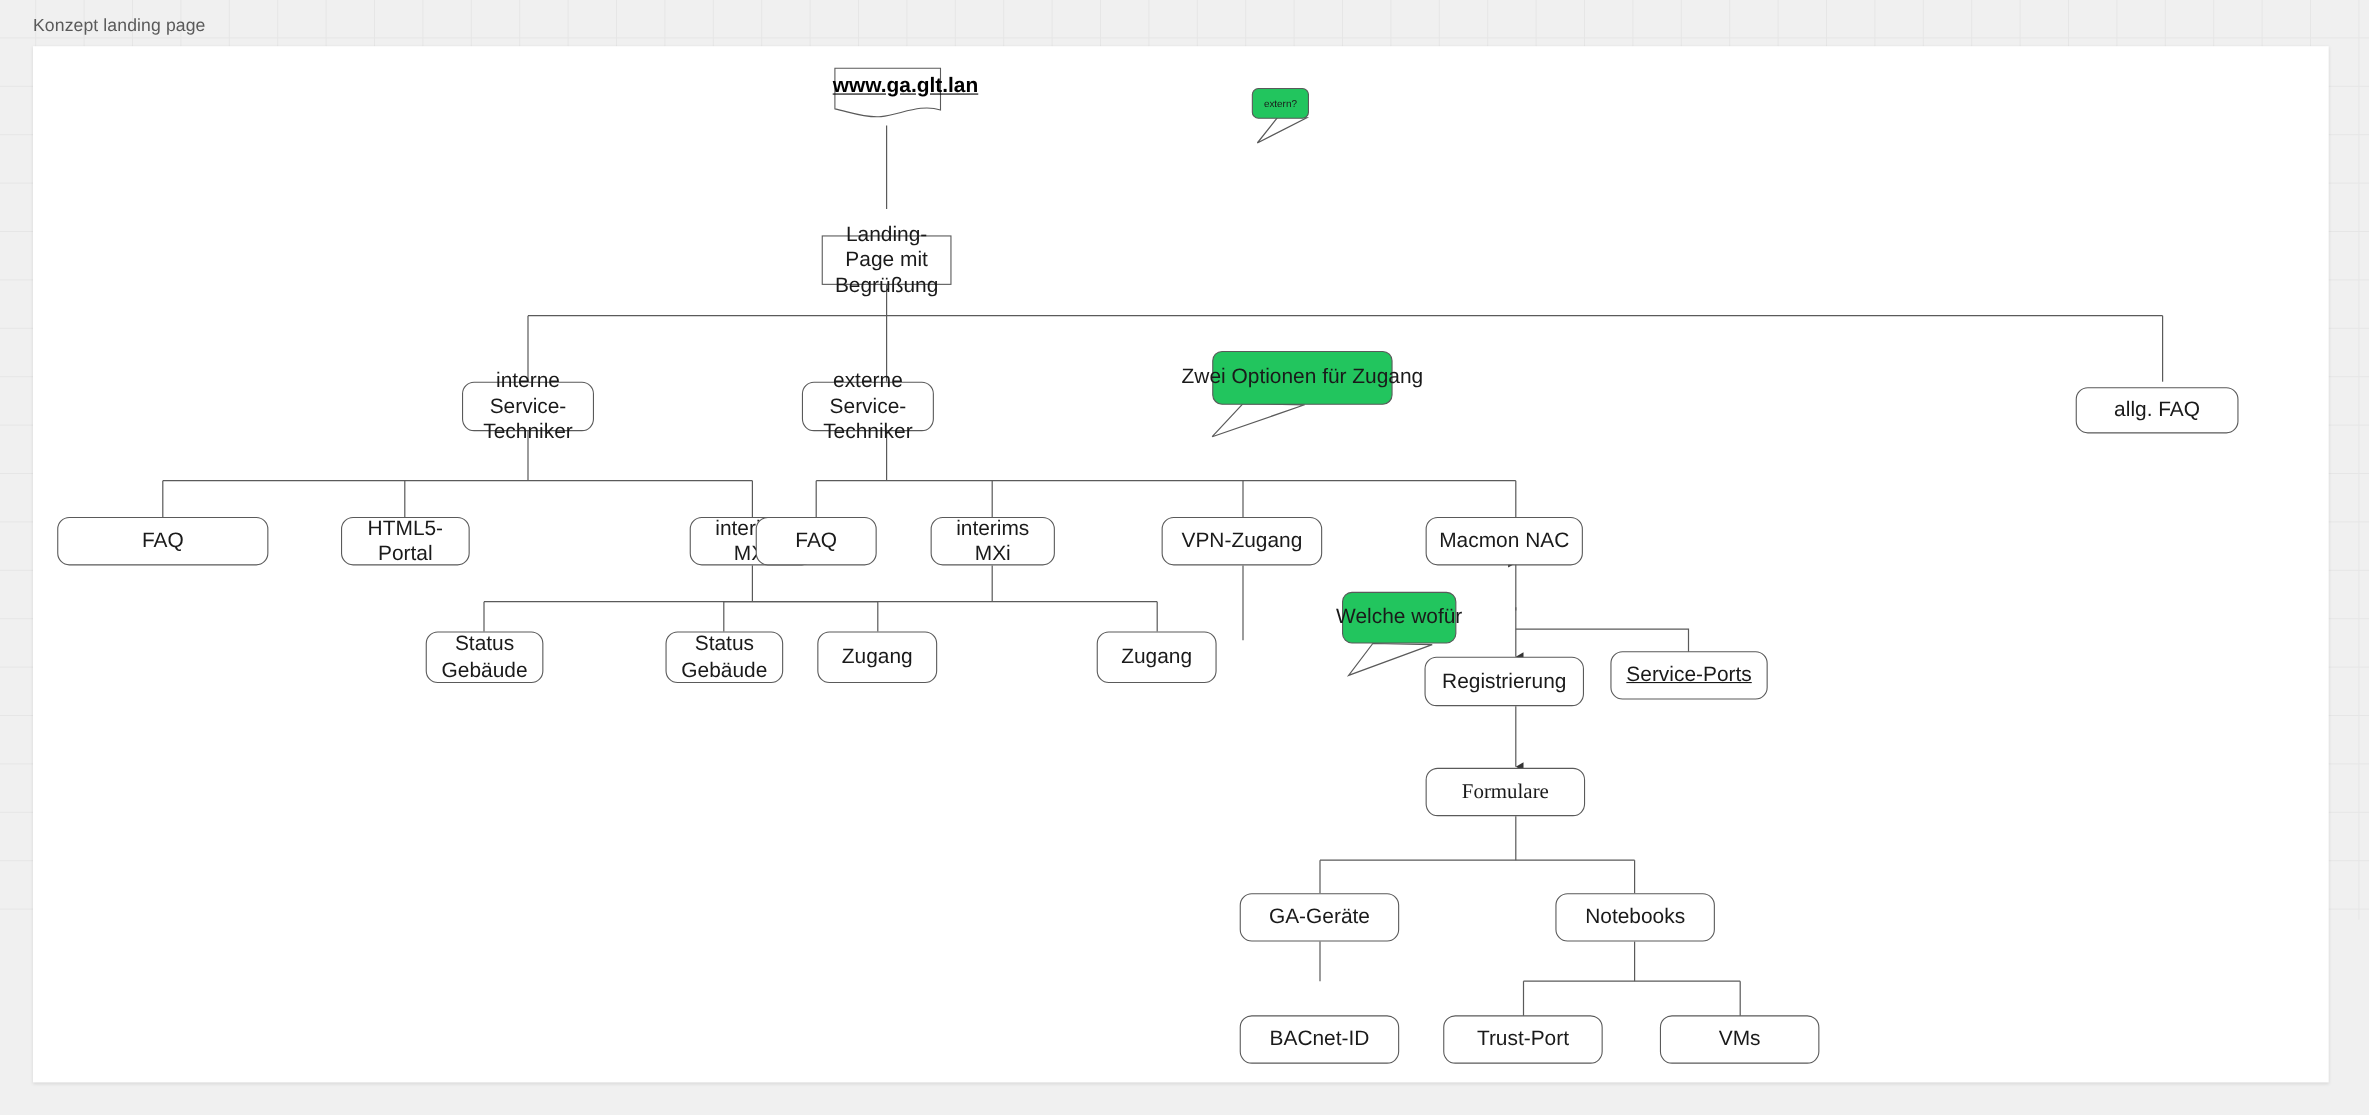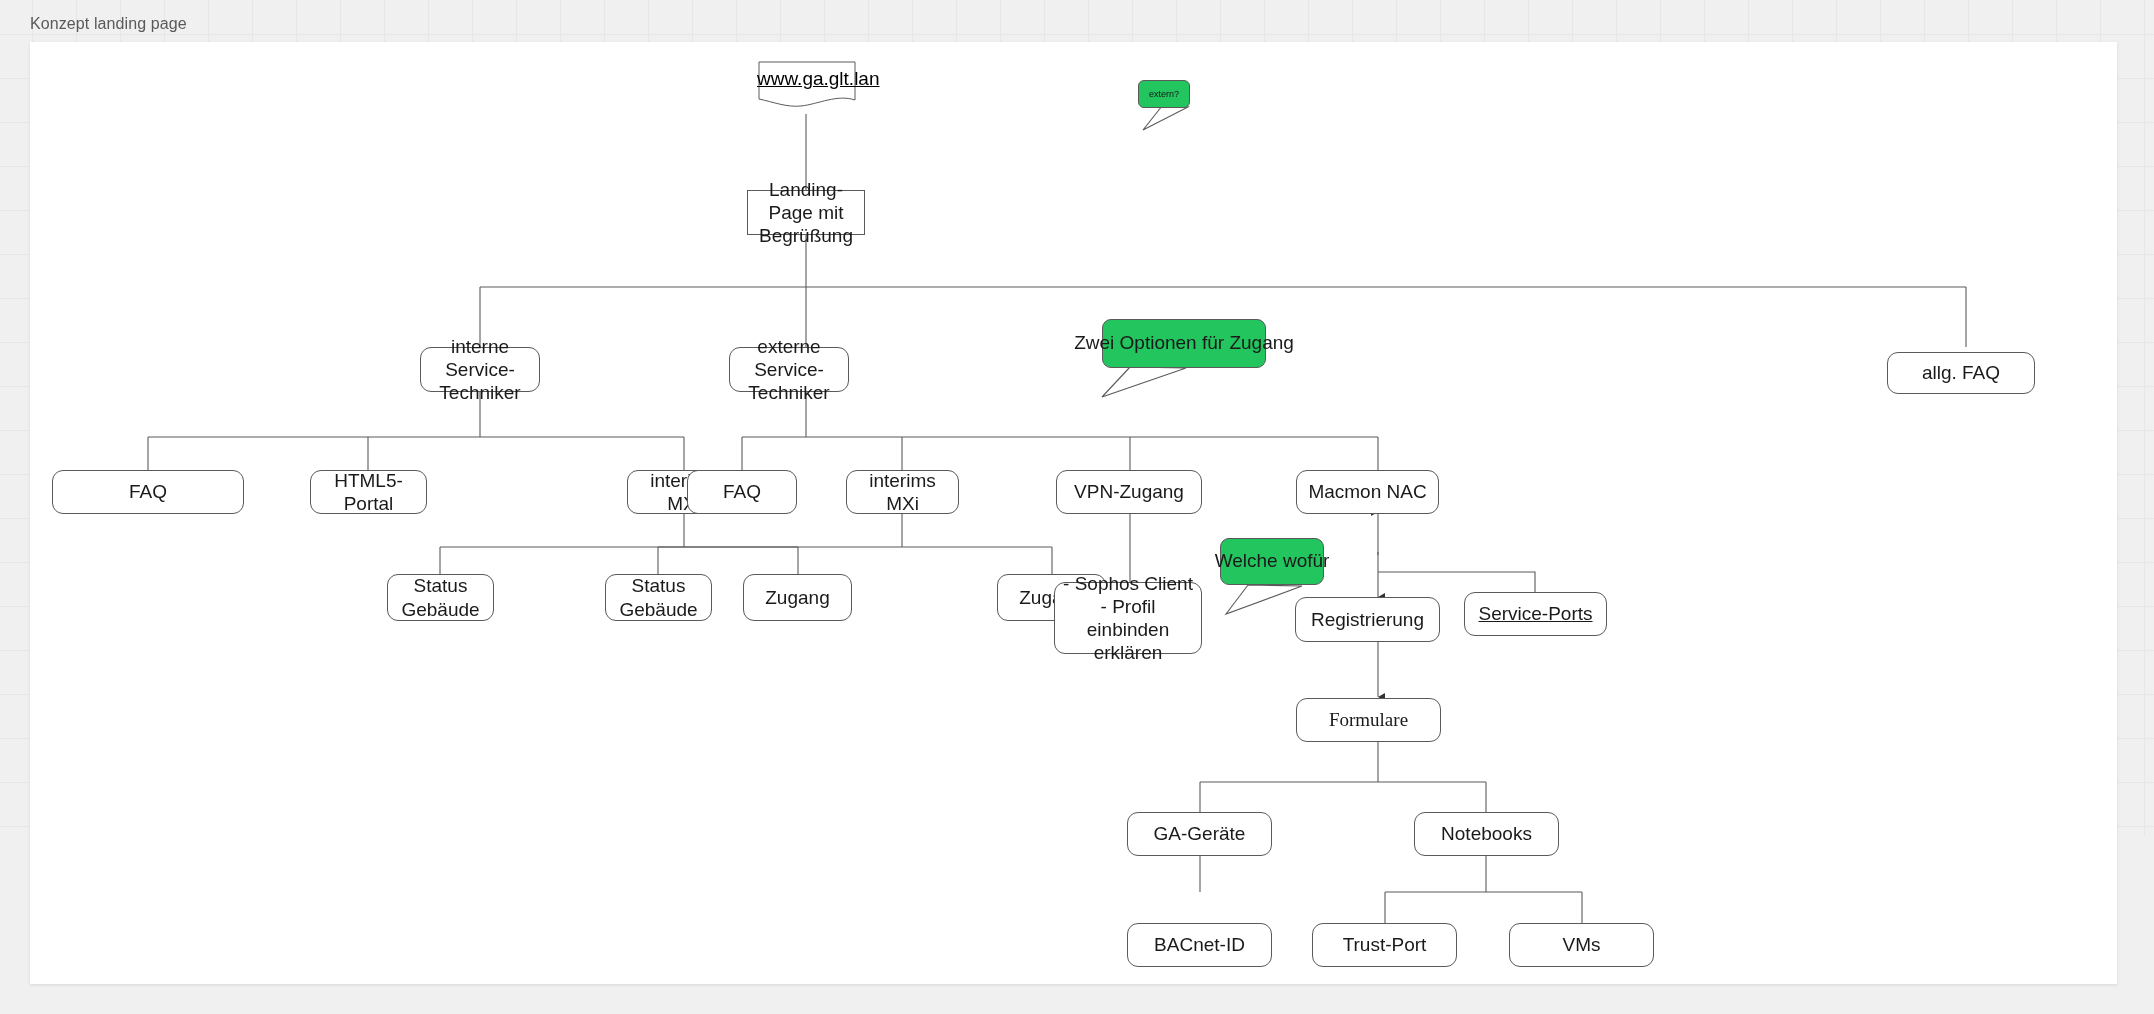--- a/index.html
+++ b/index.html
@@ -49,21 +49,21 @@
     align-items: center;
     justify-content: center;
     text-align: center;
     font-size: 19px;
     color: #1a1a1a;
     line-height: 1.22;
     border-radius: 11px;
     padding: 2px 6px;
     white-space: pre-line;
   }
-  .node.sharp { border-radius: 0; }
+  .node.sharp { border-radius: 0; margin-top: 24px; }
   .callout {
     position: absolute;
     box-sizing: border-box;
     border: 1px solid #5a5a5a;
     background: #22c55e;
     border-radius: 9px;
     display: flex;
     align-items: center;
     justify-content: center;
     text-align: center;
@@ -78,21 +78,21 @@
     position: absolute;
     left: 727px; top: 14px;
     width: 100px; height: 52px;
   }
   #doc-label {
     position: absolute;
     left: 727px; top: 26px;
     width: 100px;
     text-align: center;
     font-size: 19px;
-    font-weight: normal;
+    font-weight: bold;
     color: #000;
     text-decoration: underline;
     white-space: nowrap;
   }
   #sticky {
     position: absolute;
     left: 1303px; top: 254px;
     width: 148px; height: 152px;
     background: #fbf4a8;
     box-shadow: 3px 4px 7px rgba(0,0,0,0.22);
@@ -262,25 +262,20 @@
 
     <div class="node" style="left:575px; top:532px; width:107px; height:47px;">
       <span>Status
 Gebäude</span>
     </div>
 
     <div class="node" style="left:967px; top:532px; width:109px; height:47px;">
       <span>Zugang</span>
     </div>
 
-    <div class="node" style="left:1024px; top:540px; width:148px; height:72px;">
-      <span>- Sophos Client
-- Profil einbinden
-erklären</span>
-    </div>
 
     <div class="node" style="left:1265px; top:555px; width:145px; height:45px;">
       <span>Registrierung</span>
     </div>
 
     <div class="node" style="left:1434px; top:550px; width:143px; height:44px;text-decoration:underline;">
       <span>Service-Ports</span>
     </div>
 
     <div class="node" style="left:1266px; top:656px; width:145px; height:44px;font-family:Liberation Serif, serif;">

